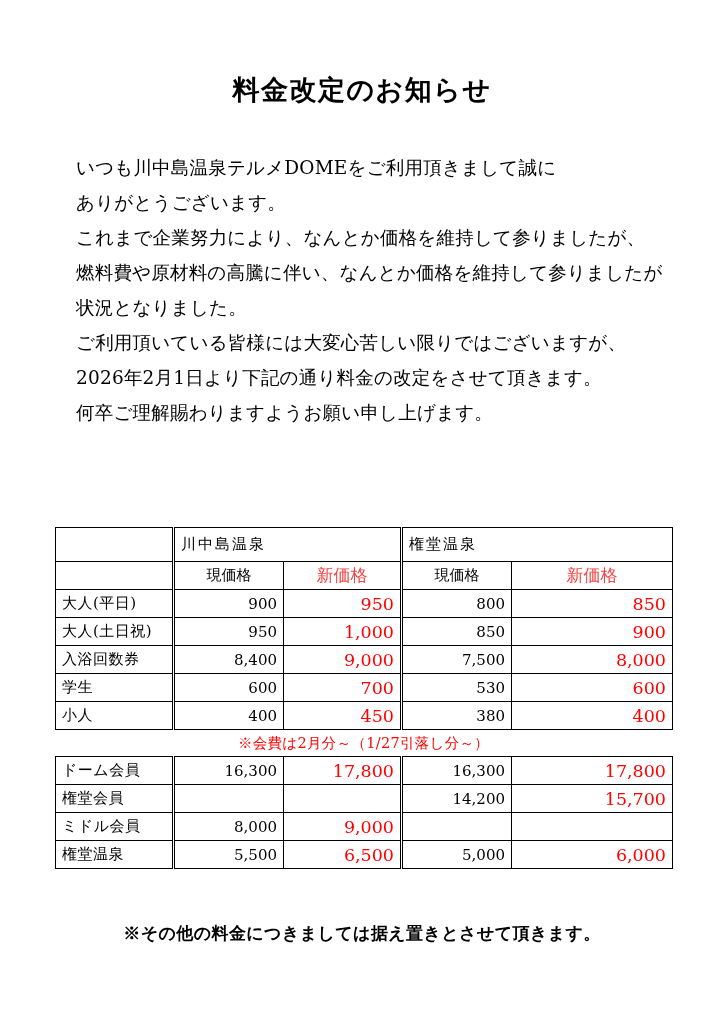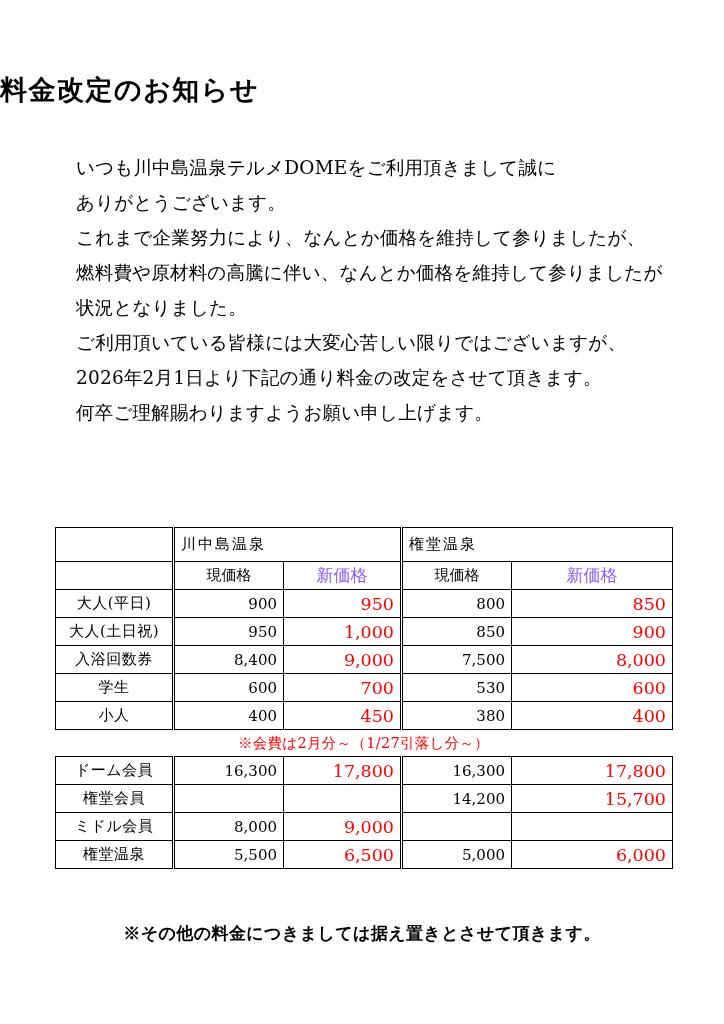--- a/index.html
+++ b/index.html
@@ -18,20 +18,21 @@
 
   .page {
     width: 724px;
     height: 1024px;
     box-sizing: border-box;
     position: relative;
   }
 
   
   .doc-title {
+    text-align: center;
     font-size: 27px;
     font-weight: bold;
     letter-spacing: 1.5px;
     margin: 0;
     padding-top: 74px;
     line-height: 1.2;
     font-family: "DejaVu Serif", "Liberation Serif", serif;
   }
 
   
@@ -88,26 +89,26 @@
     font-size: 19px;
     height: 34px !important;
     letter-spacing: 2px;
   }
   .col-head {
     text-align: center;
     font-size: 14px;
     height: 27px !important;
   }
   .col-head.new {
-    color: #8b5cf6;
+    color: #ef4444;
     font-size: 17px;
     font-weight: normal;
   }
   .row-label {
-    text-align: center;
+    text-align: left;
     font-size: 14.5px;
     letter-spacing: 0.5px;
   }
   .val {
     text-align: right;
     font-size: 15.5px;
   }
   .val.new {
     color: #ff0000;
     font-size: 17.5px;

